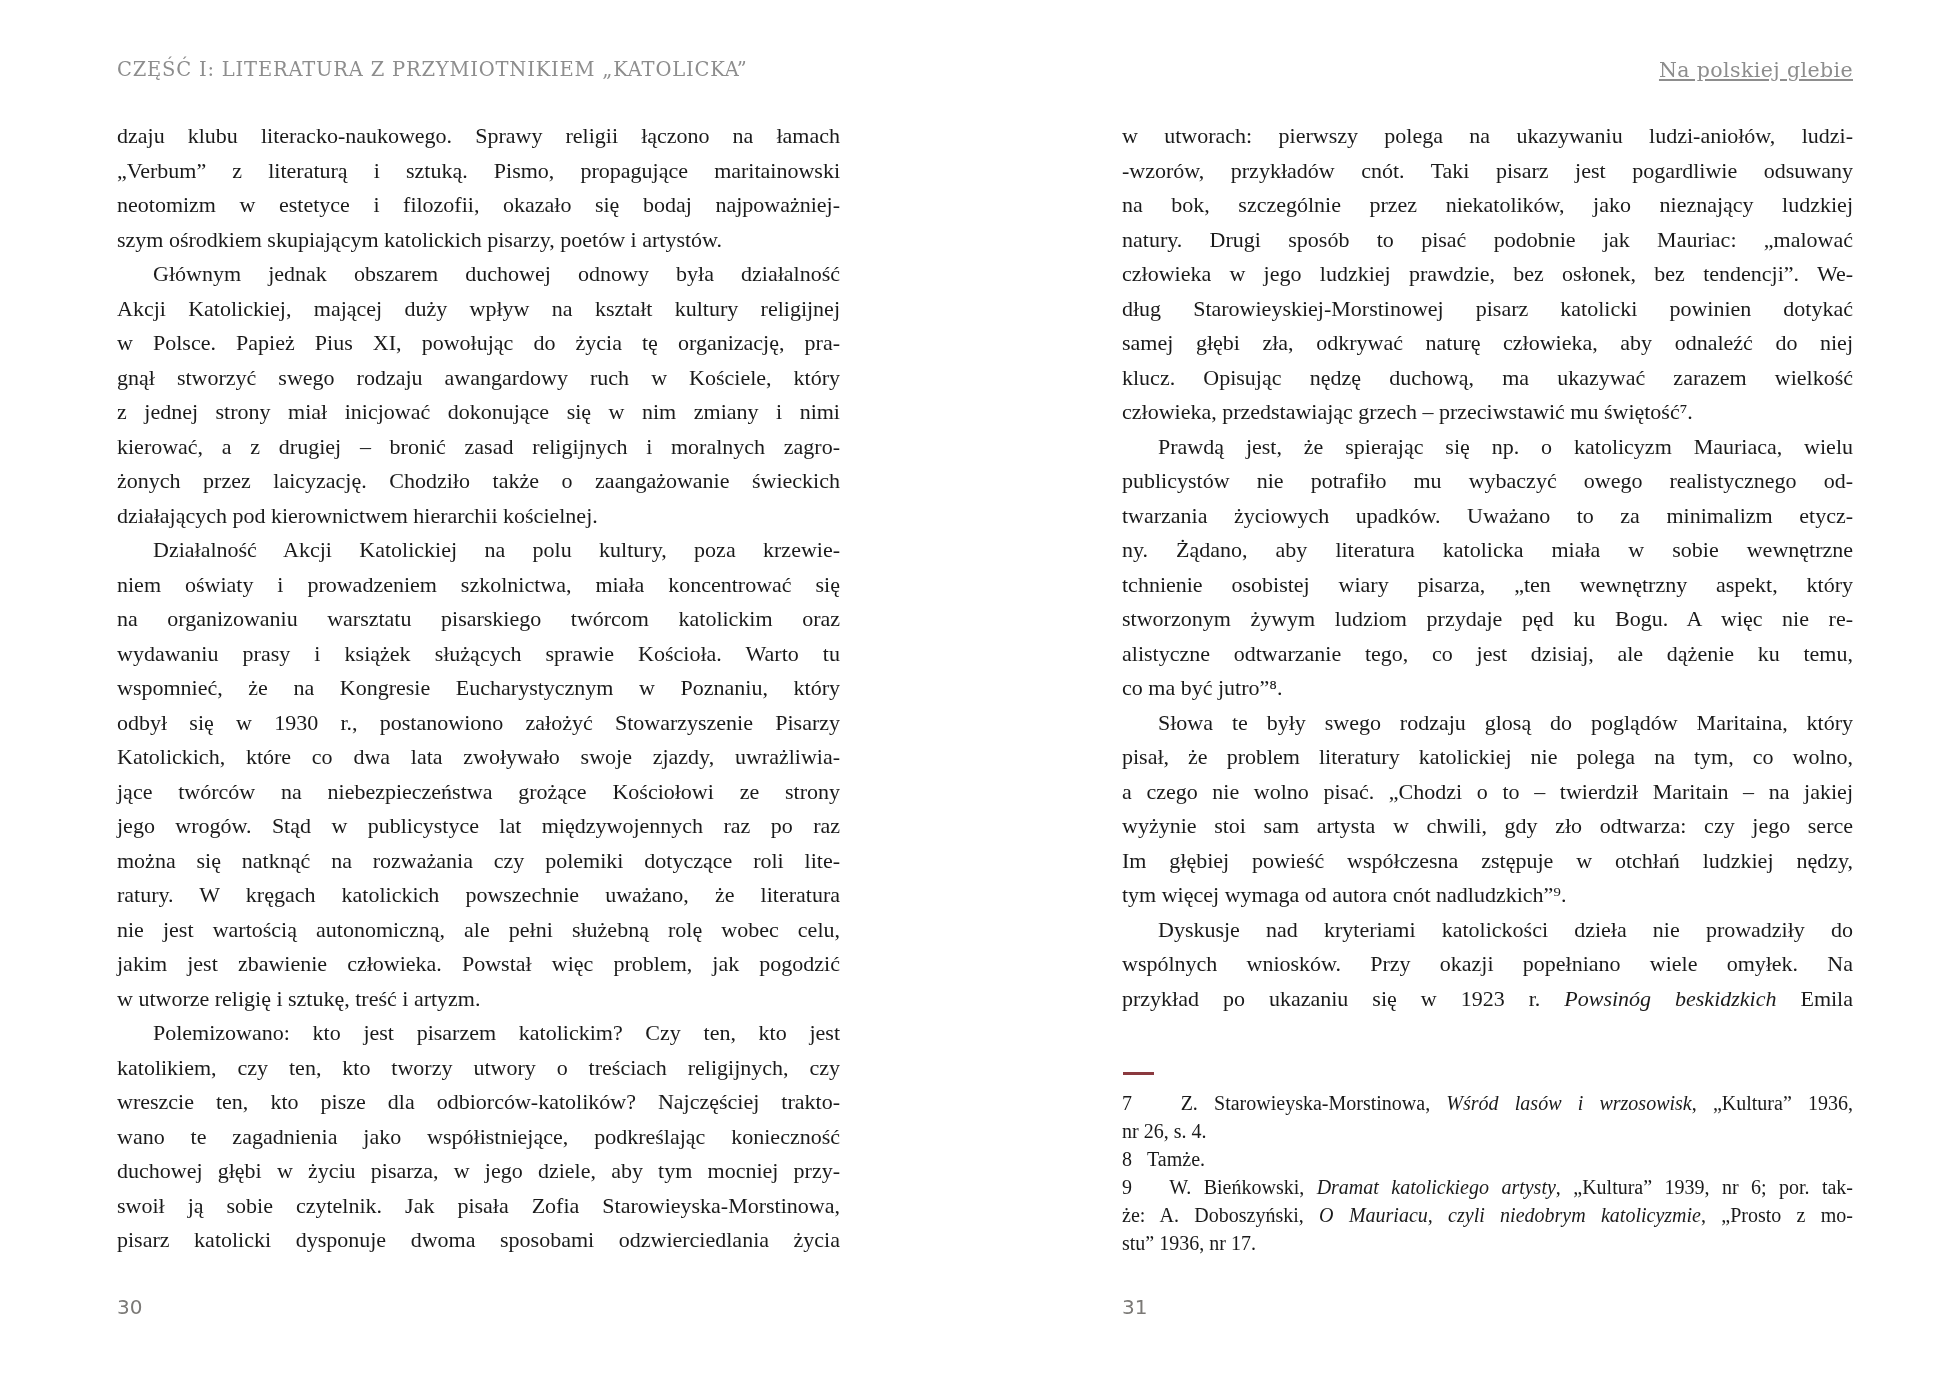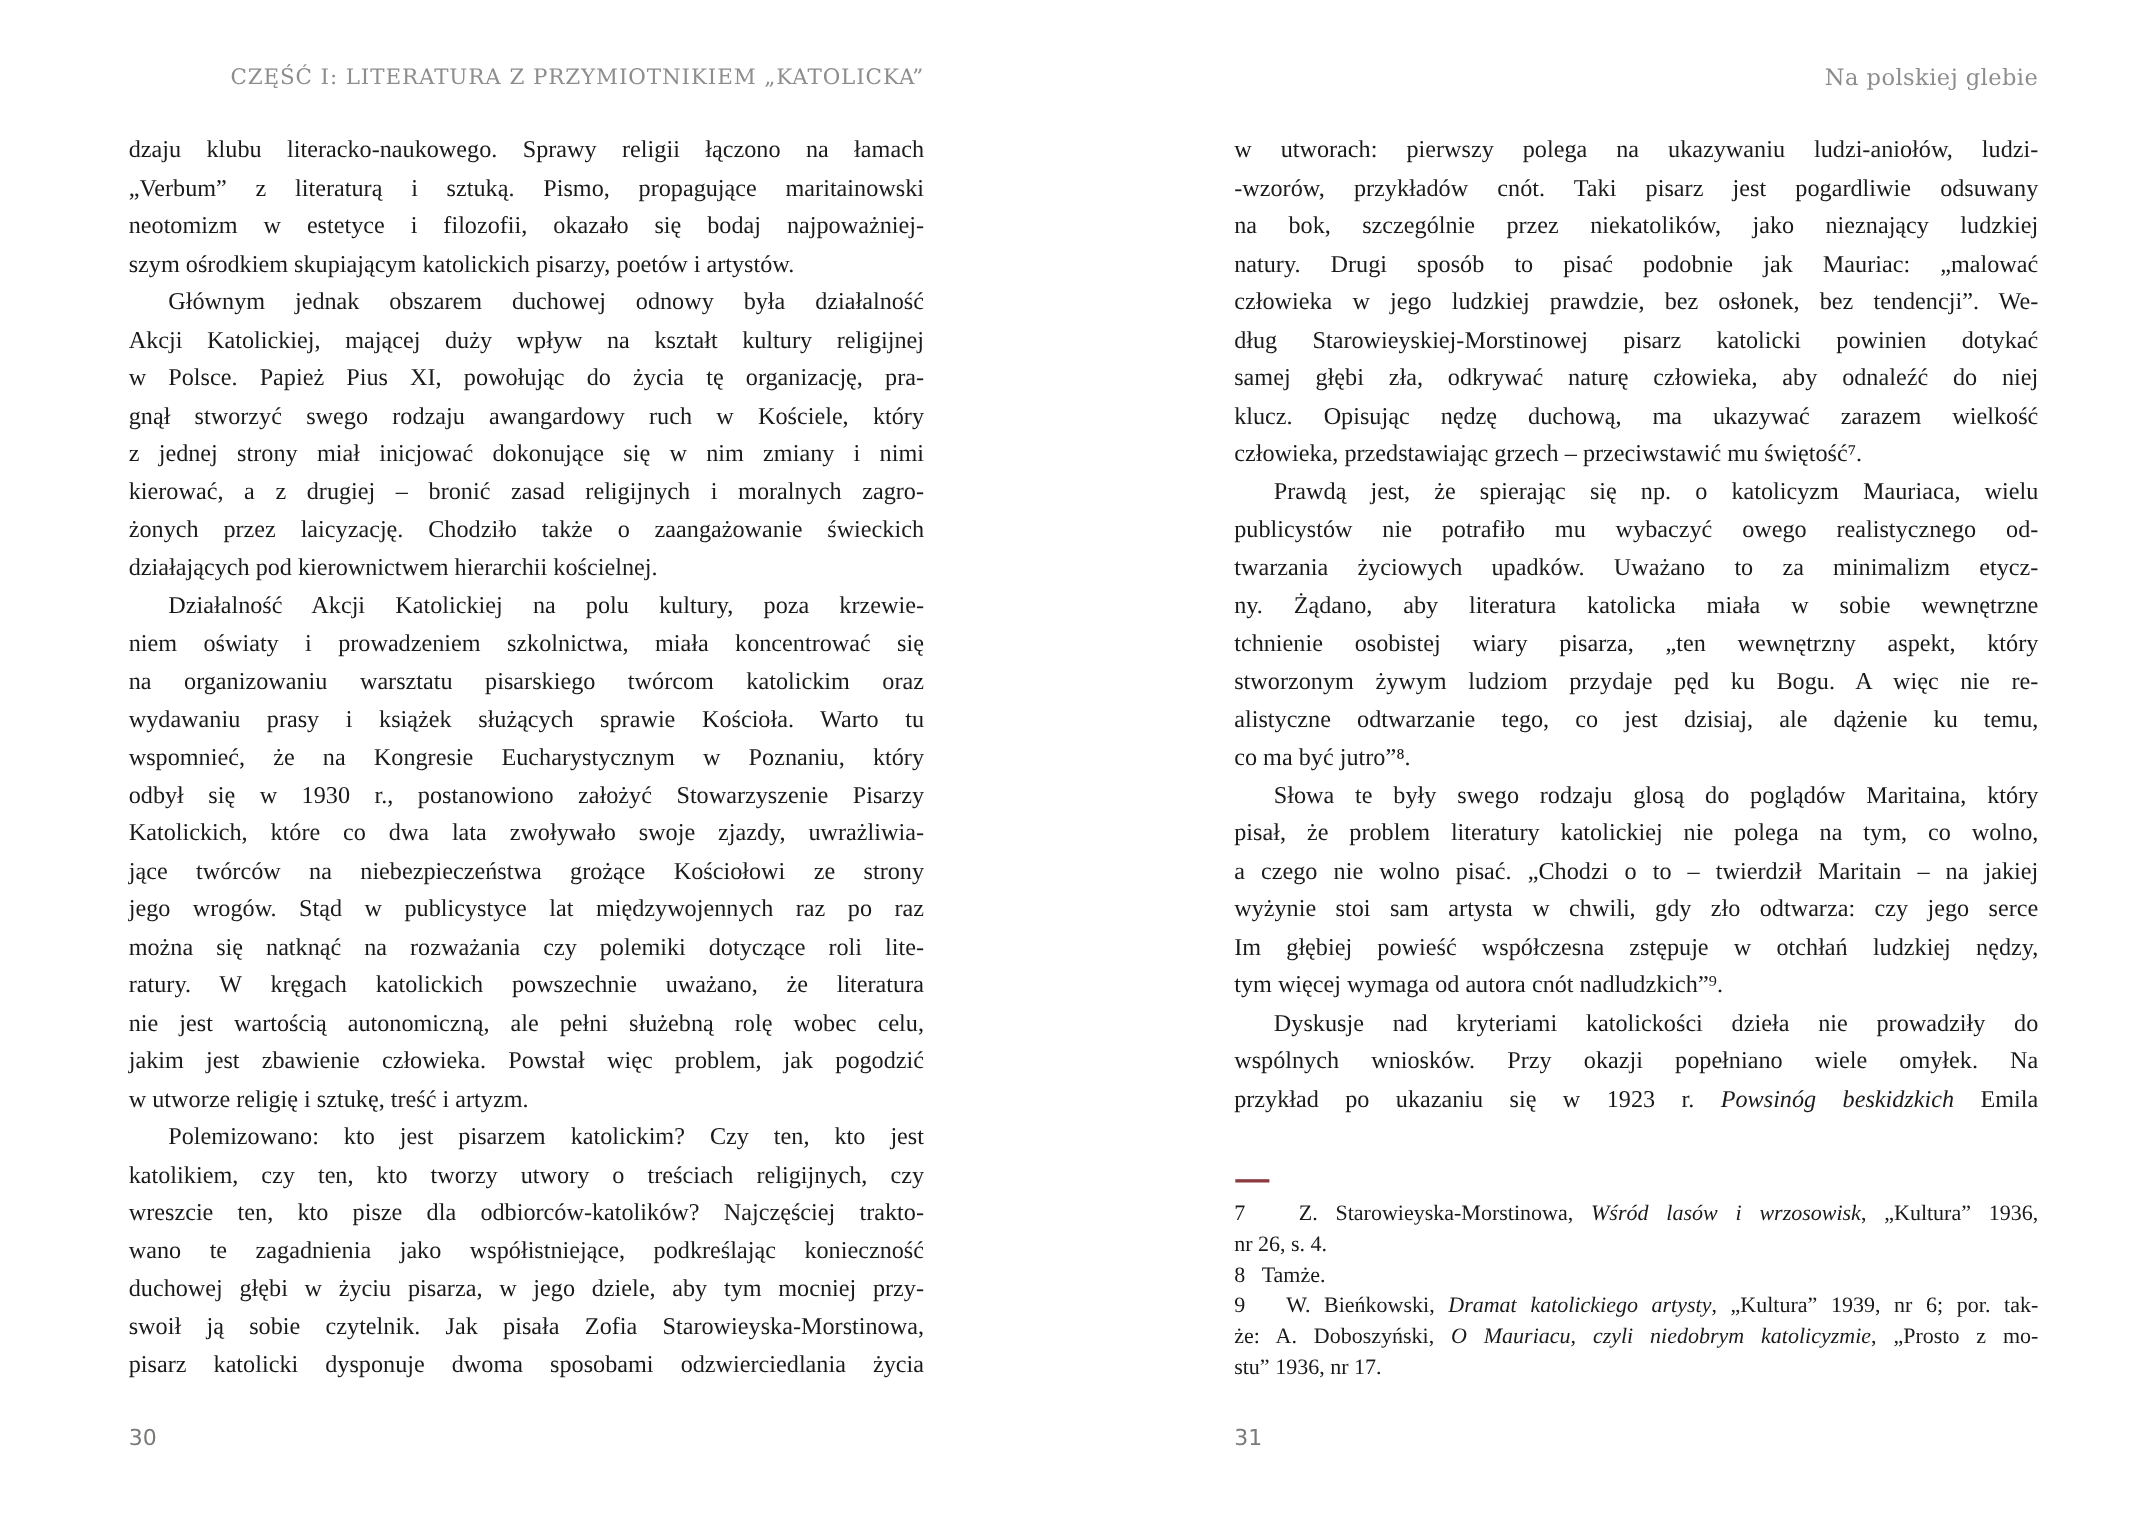--- a/index.html
+++ b/index.html
@@ -12,22 +12,22 @@
   }
   .page { position: absolute; top: 0; bottom: 0; }
   #left-page  { left: 117px; width: 723px; }
   #right-page { left: 1122px; width: 731px; }
 
   .running-head {
     position: absolute; top: 58px; left: 0; right: 0;
     font-family: "DejaVu Serif", serif;
     color: var(--header-color, #8d8d8d);
   }
-  .running-head.left  { font-size: 19.5px; letter-spacing: 0.8px; text-align: right; }
-  .running-head.right { font-size: 20.5px; letter-spacing: 0.4px; text-align: right; }
+  .running-head.left  { font-size: 19.5px; letter-spacing: 0.8px; text-align: left; }
+  .running-head.right { font-size: 20.5px; letter-spacing: 0.4px; text-align: right; text-decoration: underline; }
 
   .body-text {
     position: absolute; top: 119px; left: 0; right: 0;
     font-size: 22px; line-height: 34.5px;
     color: var(--text-color, #1a1a1a);
   }
   .line { text-align: justify; text-align-last: justify; text-justify: inter-word; }
   .line.last { text-align-last: left; }
   .par.indent > .line:first-child { text-indent: 36px; }
 

